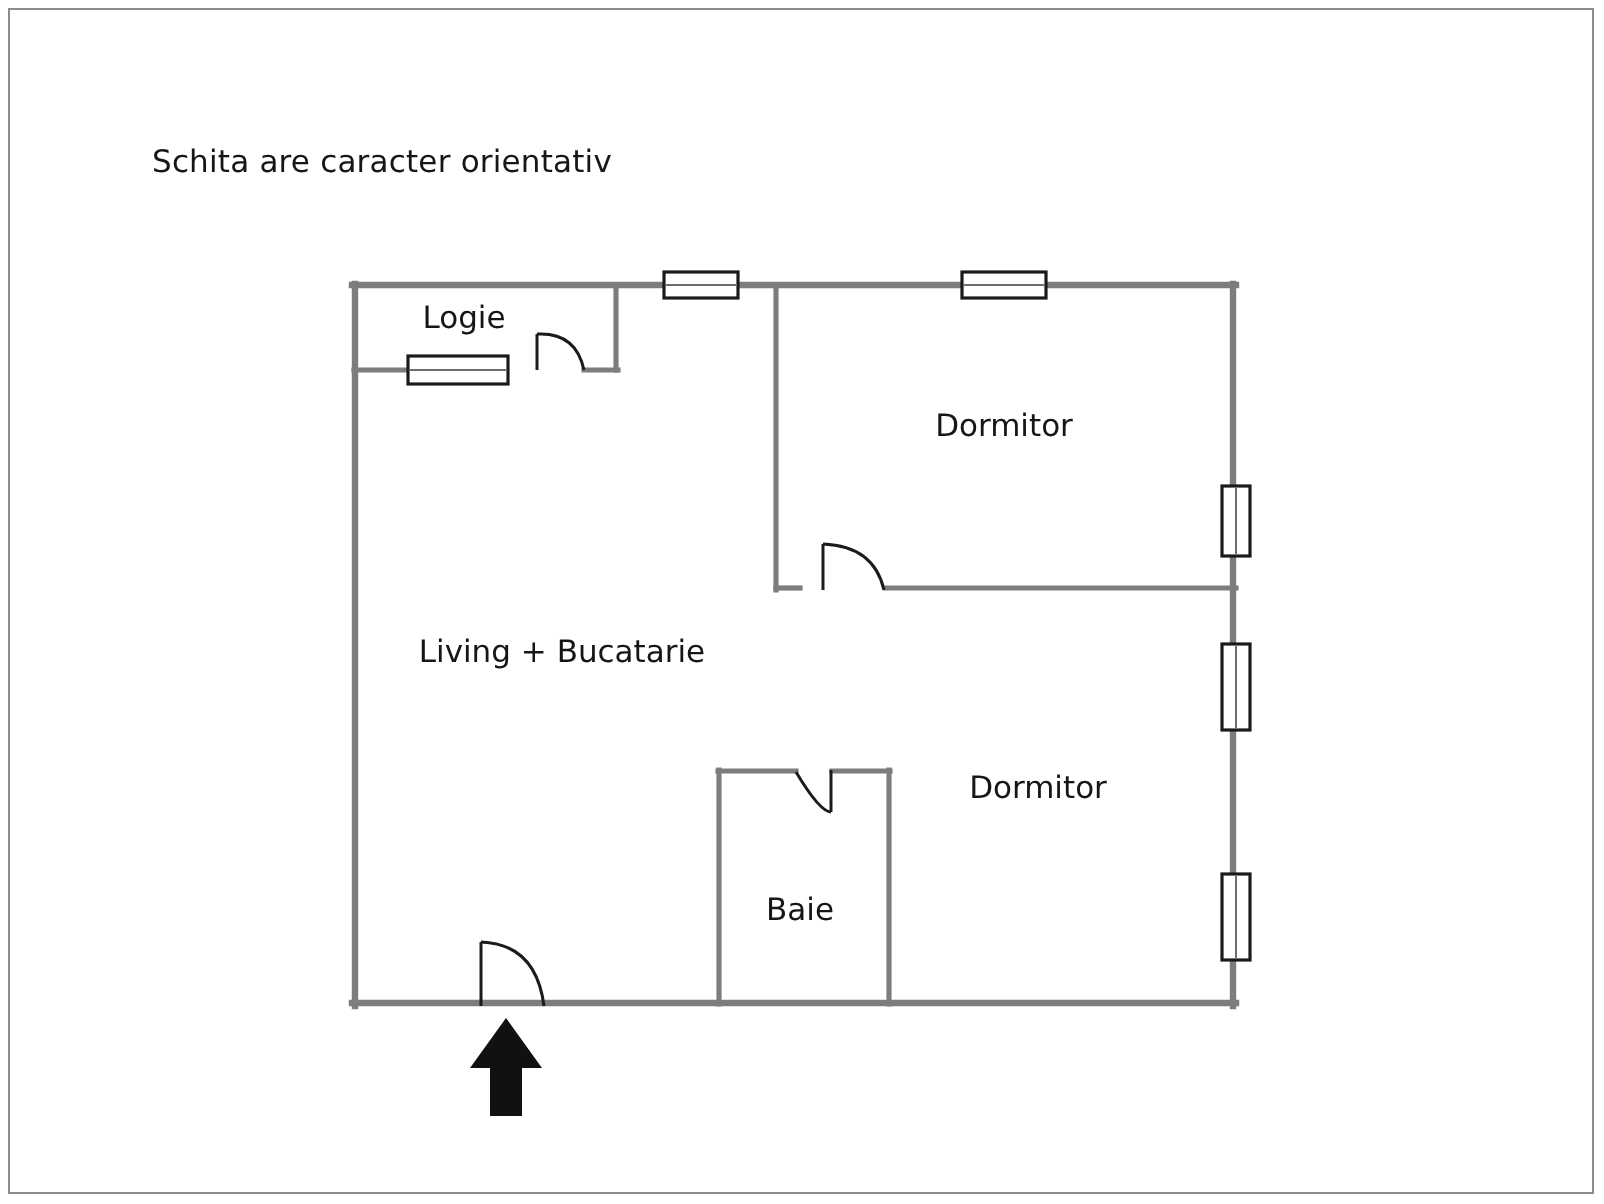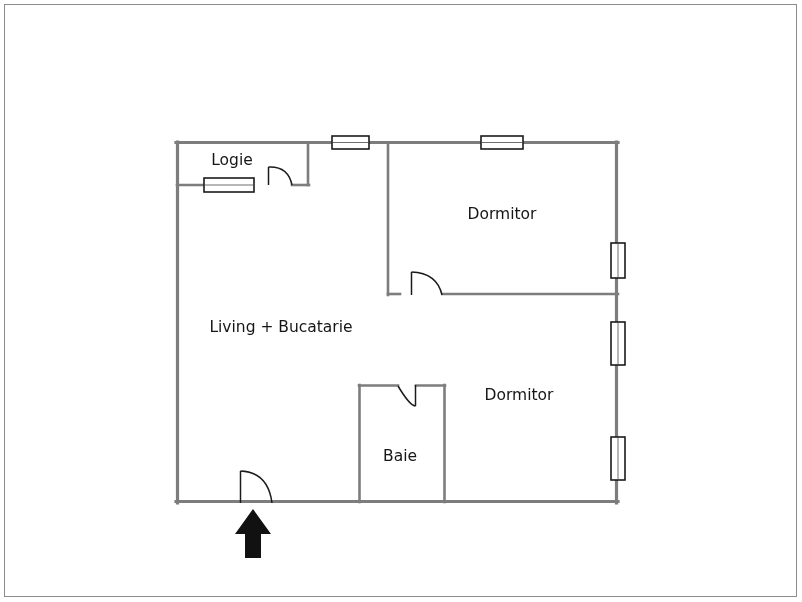--- a/index.html
+++ b/index.html
@@ -55,20 +55,21 @@
     dominant-baseline: middle;
   }
 </style>
 </head>
 <body>
 
 <div id="page">
 
   <div id="page-border"></div>
 
+  <div id="note-text">Schita are caracter orientativ</div>
 
   <svg id="floorplan-svg" width="802" height="602" viewBox="0 0 802 602">
 
     <g stroke="#7d7d7d" stroke-width="3.2" fill="none" stroke-linecap="square">
 
       <line x1="176" y1="142.5" x2="618" y2="142.5"></line>
 
       <line x1="177.5" y1="142" x2="177.5" y2="503"></line>
 
       <line x1="616.5" y1="142" x2="616.5" y2="503"></line>

